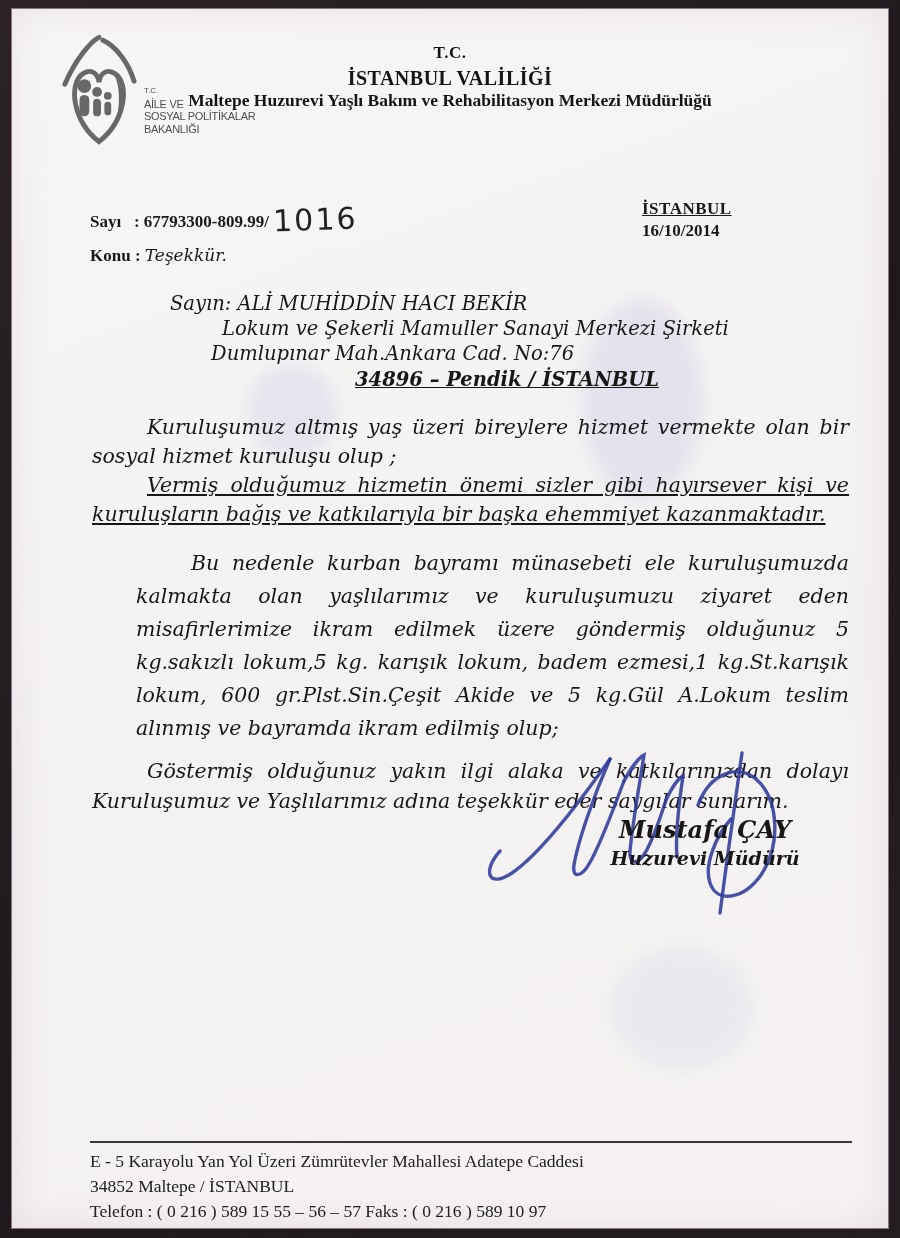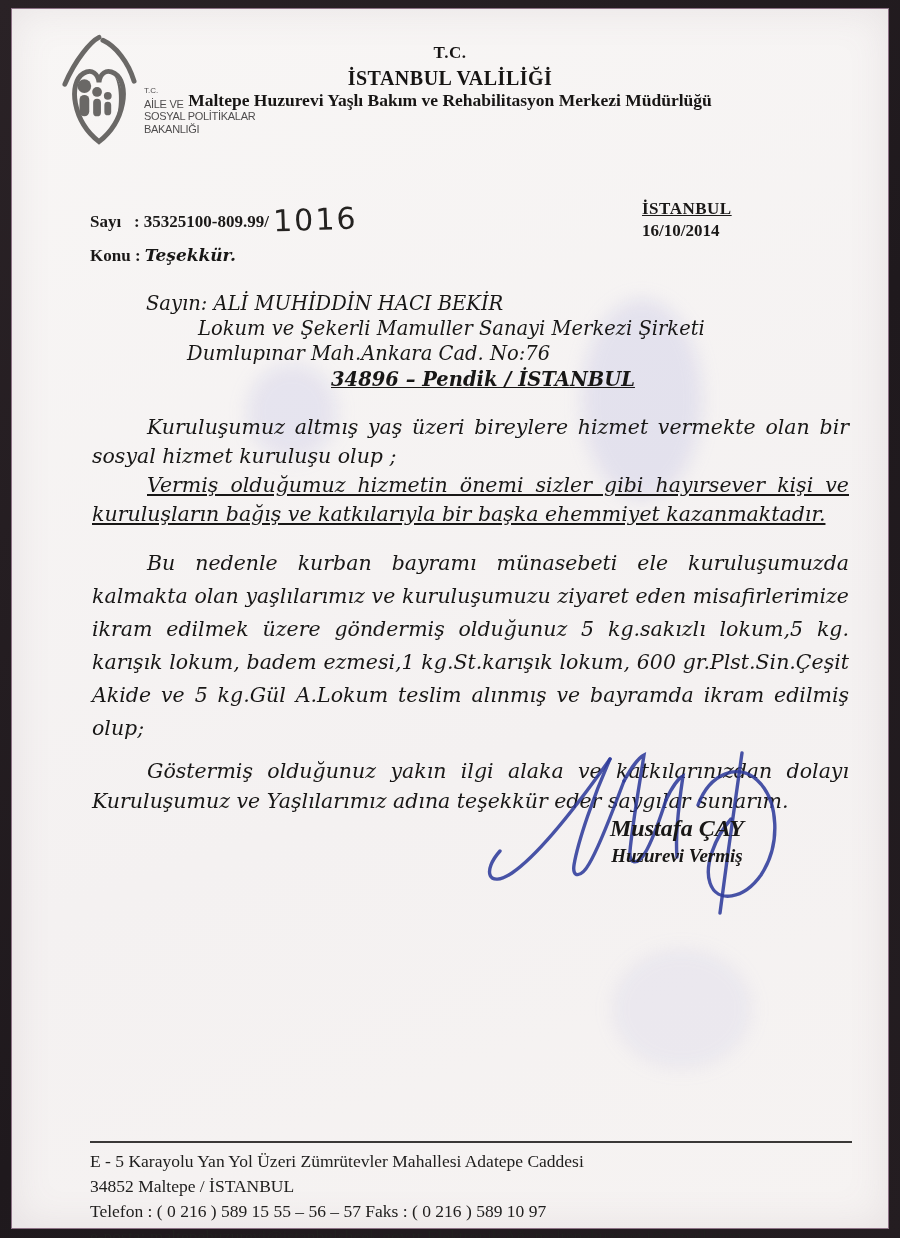--- a/index.html
+++ b/index.html
@@ -35,46 +35,46 @@
   .hdr .h1{font-size:17px;letter-spacing:0.5px;}
   .hdr .h2{font-size:20px;margin-top:4px;letter-spacing:0.5px;}
   .hdr .h3{font-size:20px;margin-top:4px;letter-spacing:0.3px;}
   .hdr .h4{font-size:17.5px;}
 
   
   .sayi{position:absolute;left:78px;top:190px;font-size:17px;font-weight:bold;color:#1b1918;white-space:pre;}
   .sayi .hand{font-family:"DejaVu Sans", sans-serif;font-weight:400;font-size:30px;
     letter-spacing:2px;display:inline-block;transform:rotate(-2deg) translateY(3px);color:#242220;}
   .konu{position:absolute;left:78px;top:236px;font-size:17px;font-weight:bold;color:#1b1918;}
-  .konu .script{font-weight:700;}
+  .konu .script{font-weight:400;}
   .cityblock{position:absolute;left:630px;top:190px;font-size:17px;font-weight:bold;color:#1b1918;}
   .cityblock .city{text-decoration:underline;letter-spacing:0.5px;}
   .cityblock .date{margin-top:2px;}
 
   
   .script{font-family:"DejaVu Serif", serif;font-style:italic;color:#181716;}
 
   
-  .recipient{position:absolute;left:134px;top:282px;font-size:19.5px;line-height:25px;}
+  .recipient{position:absolute;left:158px;top:282px;font-size:19.5px;line-height:25px;}
   .recipient .r2{margin-left:52px;}
   .recipient .r3{margin-left:41px;}
   .recipient .r4{margin-left:185px;font-weight:600;text-decoration:underline;margin-top:1px;}
 
   
   .letterbody{position:absolute;left:80px;top:404px;width:757px;font-size:20.5px;}
   .letterbody p{margin:0;text-align:justify;text-indent:55px;}
   .letterbody .p1{line-height:29px;}
   .letterbody .p2{line-height:29px;text-decoration:underline;}
-  .letterbody .p3{line-height:33px;margin-top:18px;}
+  .letterbody .p3{line-height:33px;margin-top:18px;margin-left:44px;}
   .letterbody .p4{line-height:30px;margin-top:11px;}
 
   
   .sig-ink{position:absolute;left:468px;top:738px;width:330px;height:175px;}
   .sig-ink path{stroke:#2f3b9b;stroke-width:3.4;fill:none;stroke-linecap:round;opacity:0.88;}
-  .sig-text{position:absolute;left:540px;top:806px;width:250px;text-align:center;font-family:Liberation Serif, serif;}
+  .sig-text{position:absolute;left:568px;top:806px;width:250px;text-align:center;}
   .sig-text .name{font-size:24px;font-weight:bold;}
   .sig-text .title{font-size:19px;font-weight:600;margin-top:3px;}
 
   
   .footer{position:absolute;left:78px;top:1132px;width:762px;color:#21201f;}
   .footer .rule{border-top:2px solid #3a3837;margin-bottom:6px;}
   .footer div.line{font-size:17.5px;line-height:25px;}
   .footer .u{text-decoration:underline;}
 </style>
 </head>
@@ -111,21 +111,21 @@
         <div class="ln">BAKANLIĞI</div>
       </div>
     </div>
 
     <div class="hdr">
       <div class="h1">T.C.</div>
       <div class="h2">İSTANBUL VALİLİĞİ</div>
       <div class="h4">Maltepe Huzurevi Yaşlı Bakım ve Rehabilitasyon Merkezi Müdürlüğü</div>
     </div>
 
-    <div class="sayi"><span>Sayı   : </span><span>35325100-809.99/ </span><span class="hand">1016</span></div>
+    <div class="sayi"><span>Sayı   : </span><span>67793300-809.99/ </span><span class="hand">1016</span></div>
 
     <div class="cityblock">
       <div class="city">İSTANBUL</div>
       <div class="date">16/10/2014</div>
     </div>
 
     <div class="konu"><span>Konu : </span><span class="script">Teşekkür.</span></div>
 
     <div class="recipient script">
       <div class="r1">Sayın: ALİ  MUHİDDİN  HACI  BEKİR</div>
@@ -145,21 +145,21 @@
       <path d="M20,104 C2,124 8,142 32,126 C64,104 106,46 130,12"></path>
       <path d="M130,12 C114,48 98,94 94,118 C92,131 101,131 109,117 C121,97 134,60 144,34"></path>
       <path d="M144,34 C152,19 160,10 164,8 C160,34 152,80 150,104 C149,117 157,119 165,106 C174,91 181,68 186,53"></path>
       <path d="M186,53 C192,40 199,31 203,29 C199,56 195,88 197,110"></path>
       <path d="M218,58 C230,26 258,16 277,33 C299,53 301,98 281,128 C264,152 237,157 230,136 C224,119 235,90 251,72"></path>
       <path d="M262,6 C256,48 247,112 240,166"></path>
     </svg>
 
     <div class="sig-text script">
       <div class="name">Mustafa ÇAY</div>
-      <div class="title">Huzurevi Vermiş</div>
+      <div class="title">Huzurevi Müdürü</div>
     </div>
 
     <div class="footer">
       <div class="rule"></div>
       <div class="line">E - 5 Karayolu Yan Yol Üzeri Zümrütevler Mahallesi Adatepe Caddesi</div>
       <div class="line">34852 Maltepe / İSTANBUL</div>
       <div class="line">Telefon : ( 0 216 ) 589 15 55 – 56 – 57  Faks : ( 0 216 ) 589 10 97</div>
       <div class="line"><span>e-posta: </span><span class="u">maltepehuzurevi@istanbulshcek.gov.tr</span><span> Elektronik Ağ: </span><span>maltepehuzurevi@gmail.com</span></div>
     </div>
 

